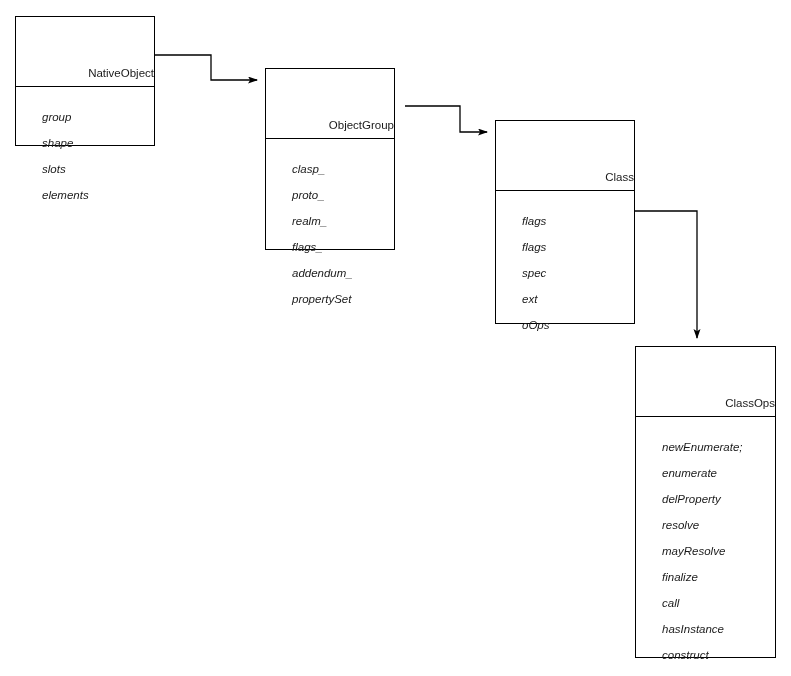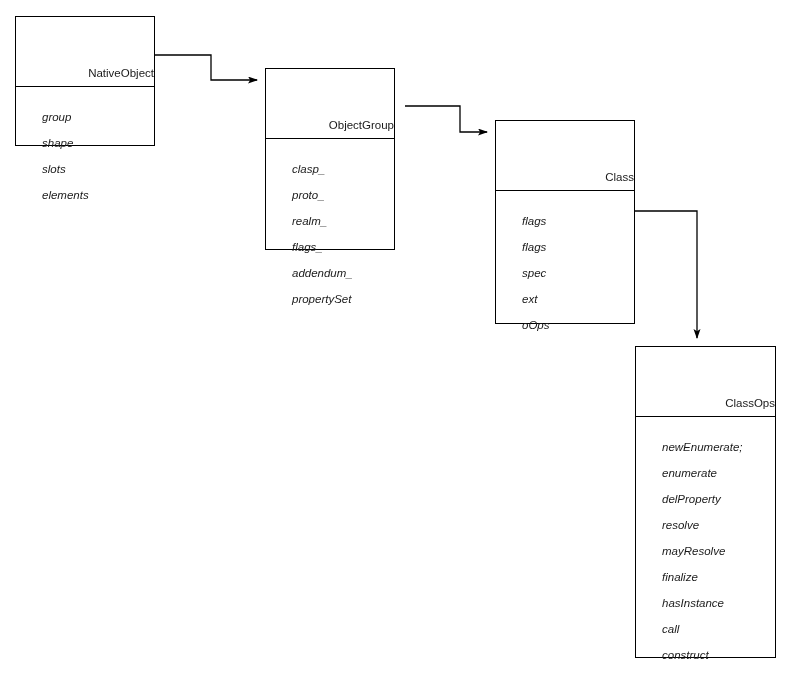--- a/index.html
+++ b/index.html
@@ -117,20 +117,20 @@
 
   <div class="uml-box" style="left:635px; top:346px; width:141px; height:312px;">
     <div class="uml-header">ClassOps</div>
     <ul class="uml-fields">
       <li class="uml-field">newEnumerate;</li>
       <li class="uml-field">enumerate</li>
       <li class="uml-field">delProperty</li>
       <li class="uml-field">resolve</li>
       <li class="uml-field">mayResolve</li>
       <li class="uml-field">finalize</li>
+      <li class="uml-field">call</li>
       <li class="uml-field">hasInstance</li>
-      <li class="uml-field">call</li>
       <li class="uml-field">construct</li>
       <li class="uml-field">call</li>
     </ul>
   </div>
 
 </div>
 
 </body></html>

